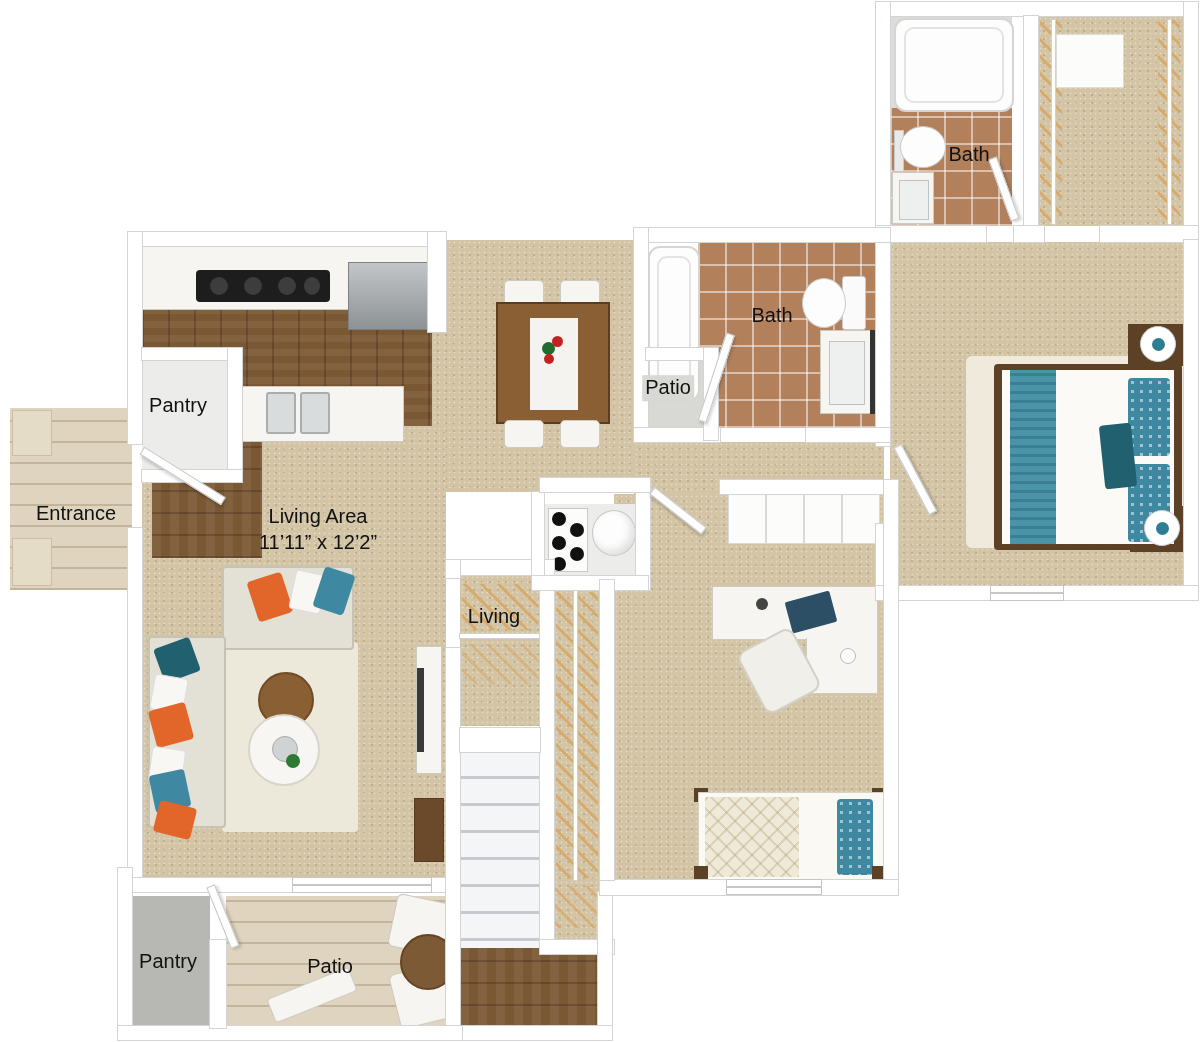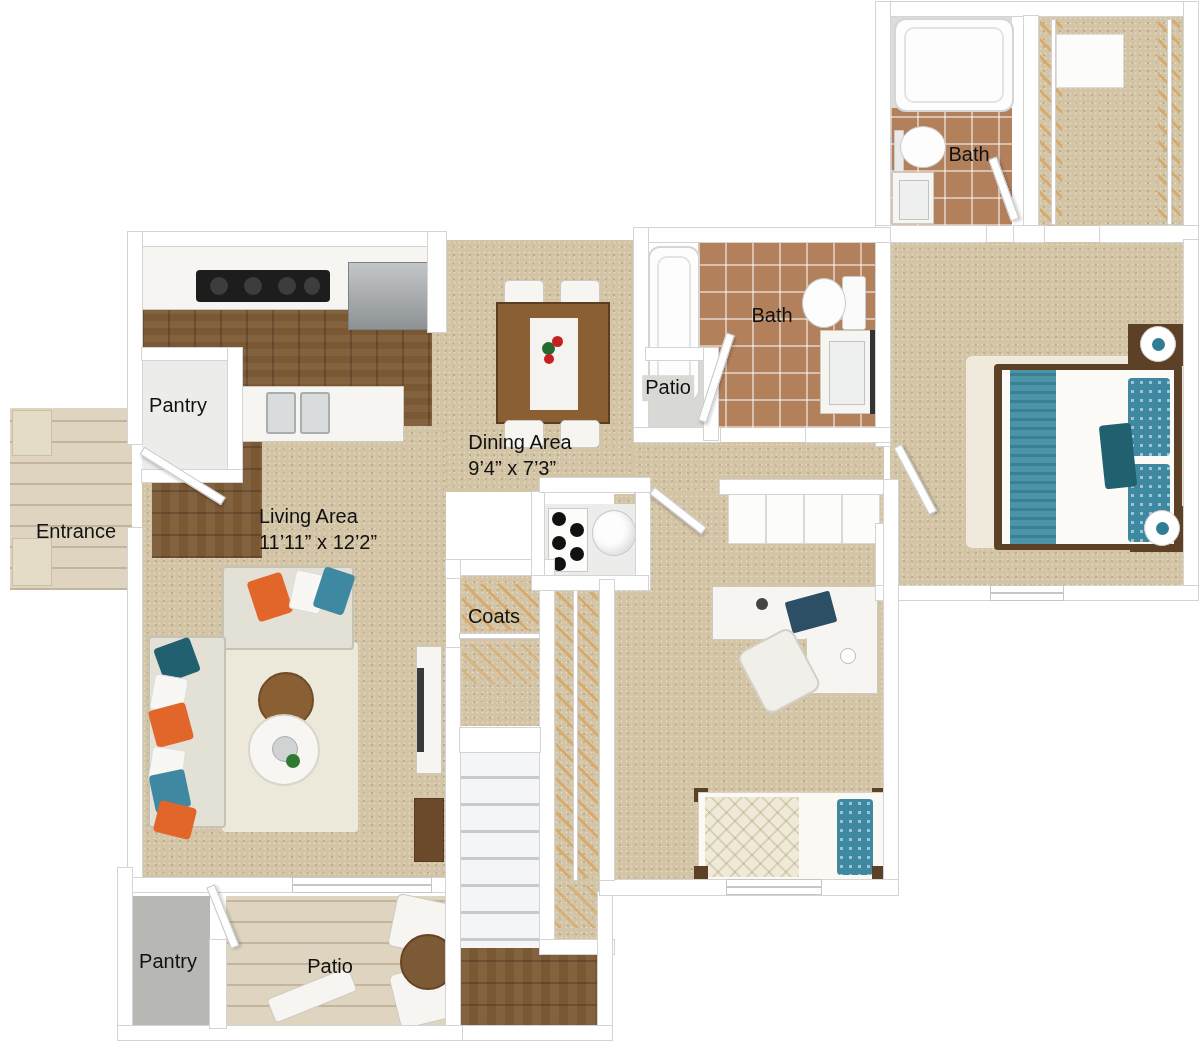--- a/index.html
+++ b/index.html
@@ -30,21 +30,21 @@
   .door{background:#fefefe;border:1px solid #c6c6c6;box-shadow:2px 2px 3px rgba(0,0,0,.18);}
   .win{background:#fff;border:1px solid #c6c6c6;}
   .win.h{background:linear-gradient(180deg,#fff 0 42%,#c6c6c6 42% 58%,#fff 58%);}
 
   .white-furn{background:#f6f5f1;border:1px solid #cdcabf;}
   .rack{background-image:repeating-linear-gradient(45deg,transparent 0 9px,var(--hanger,#d8a866) 9px 12px);opacity:.9;}
   .rod{background:#fff;box-shadow:0 0 0 1px #d0d0d0;}
   .pillow{position:absolute;border-radius:4px;}
   .circle{border-radius:50%;}
 
-  .room-label{color:var(--label_text,#111);line-height:1.28;font-size:20px;
+  .room-label{color:var(--label_text,#111);text-align:center;line-height:1.28;font-size:20px;
     transform:translate(-50%,-50%);white-space:nowrap;z-index:9;}
 </style>
 </head>
 <body>
 
 <div class="plan">
 
   <div class="floor carpet" style="left:432px;top:240px;width:216px;height:252px"></div>
   <div class="floor carpet" style="left:142px;top:426px;width:304px;height:452px"></div>
   <div class="floor carpet" style="left:634px;top:442px;width:250px;height:52px"></div>
@@ -256,33 +256,29 @@
   <div class="door" style="left:142px;top:446px;width:96px;height:9px;transform-origin:left center;transform:rotate(32deg)"></div>
   <div class="door" style="left:726px;top:334px;width:9px;height:92px;transform-origin:center top;transform:rotate(18deg)"></div>
   <div class="door" style="left:988px;top:158px;width:9px;height:66px;transform-origin:center top;transform:rotate(-20deg)"></div>
   <div class="door" style="left:893px;top:446px;width:9px;height:76px;transform-origin:center top;transform:rotate(-28deg)"></div>
   <div class="door" style="left:652px;top:486px;width:66px;height:9px;transform-origin:left center;transform:rotate(38deg)"></div>
   <div class="door" style="left:206px;top:886px;width:9px;height:66px;transform-origin:center top;transform:rotate(-22deg)"></div>
 
   <div class="room-label" style="left:178px;top:406px">
     <div>Pantry</div>
   </div>
-  <div class="room-label" style="left:76px;top:532px">
+  <div class="room-label" style="left:76px;top:514px">
     <div>Entrance</div>
-  </div>
-  <div class="room-label" style="left:520px;top:456px">
-    <div>Dining Area</div>
-      <div>9’4” x 7’3”</div>
   </div>
   <div class="room-label" style="left:318px;top:530px">
     <div>Living Area</div>
       <div>11’11” x 12’2”</div>
   </div>
   <div class="room-label" style="left:494px;top:617px">
-    <div>Coats</div>
+    <div>Living</div>
   </div>
   <div class="room-label" style="left:668px;top:388px;background:#d8d8d4;padding:0 3px">
     <div>Patio</div>
   </div>
   <div class="room-label" style="left:772px;top:316px">
     <div>Bath</div>
   </div>
   <div class="room-label" style="left:969px;top:155px">
     <div>Bath</div>
   </div>

